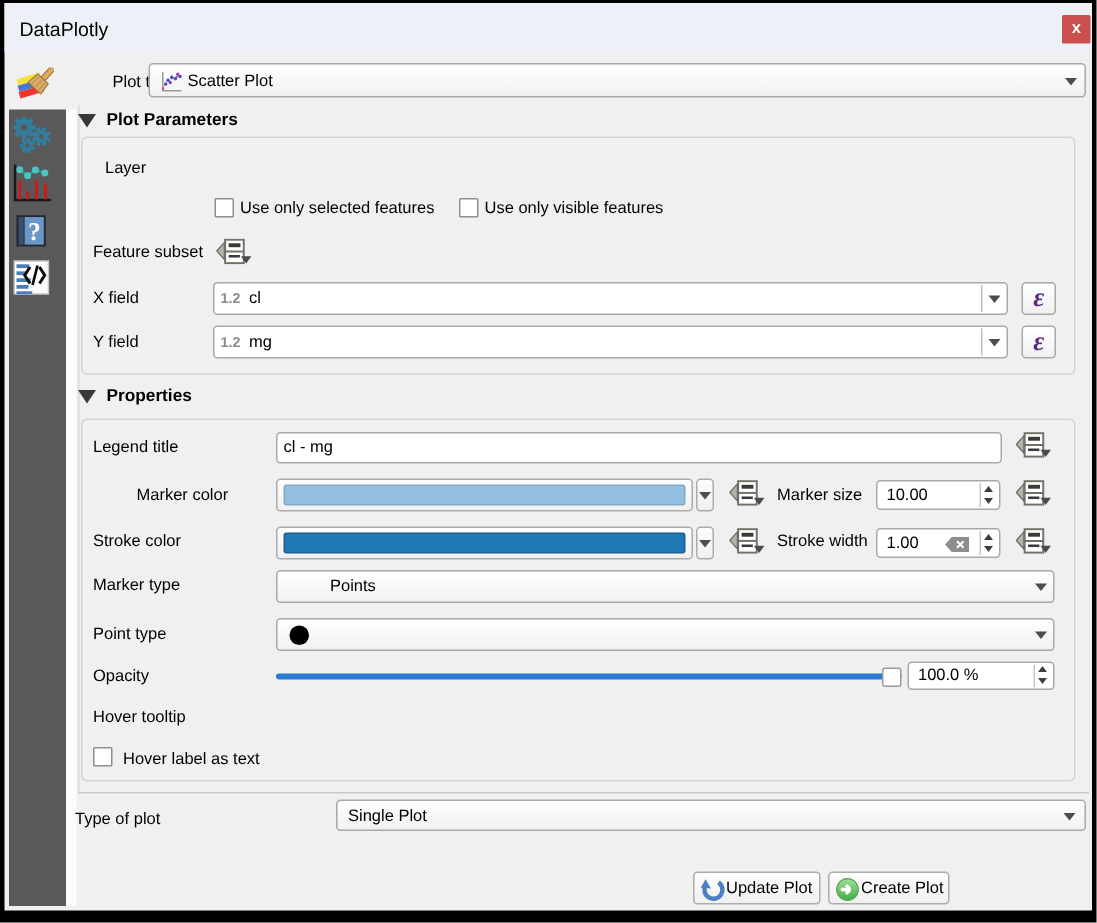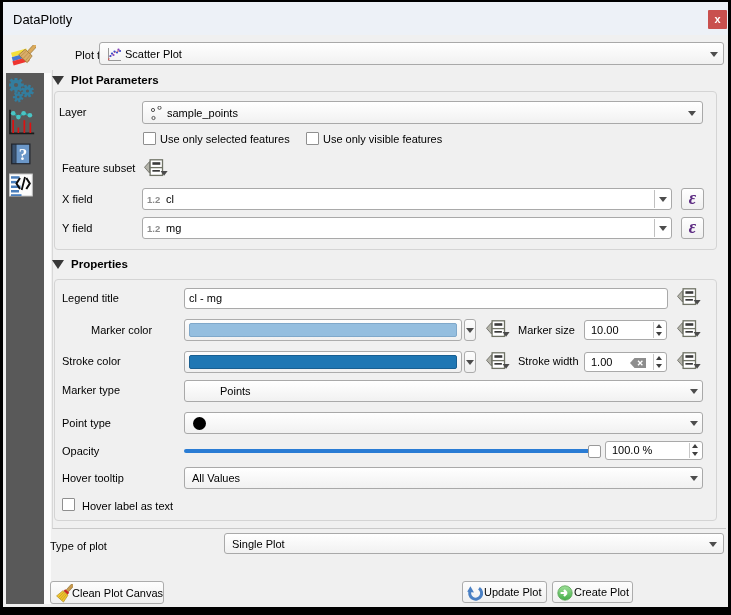--- a/index.html
+++ b/index.html
@@ -137,30 +137,21 @@
     <path d="M13.7 17 L17 4" stroke="#0c0c0c" stroke-width="1.8" fill="none"></path>
     <path d="M18.3 5 L21.8 10.5 L18.3 16" stroke="#0c0c0c" stroke-width="2" fill="none"></path>
   </svg>
 
   <div style="position:absolute;left:49px;top:68px;width:674px;height:459px;border-left:1px solid #d8d8d8;border-bottom:1px solid #c9c9c9;"></div>
 
   <div class="tri" style="left:49px;top:74px;"></div>
   <div class="hdr" style="left:68px;top:71px;">Plot Parameters</div>
   <div class="frame" style="left:51px;top:89px;width:663px;height:159px;"></div>
 
-  <div class="lbl" style="left:56px;top:103px;">Layer</div>
-  <div class="combo" style="left:139px;top:99px;width:561px;height:23px;">
-    <svg style="position:absolute;left:7px;top:4px" width="14" height="15" viewBox="0 0 14 15">
-      <circle cx="3" cy="4" r="1.6" fill="none" stroke="#555" stroke-width="1"></circle>
-      <circle cx="9.5" cy="1.8" r="1.6" fill="none" stroke="#555" stroke-width="1"></circle>
-      <circle cx="3.5" cy="12" r="1.6" fill="none" stroke="#555" stroke-width="1"></circle>
-    </svg>
-    <div class="ctext" style="left:24px;">sample_points</div>
-    <div class="arrow" style="left:545px;top:9px;"></div>
-  </div>
+  <div class="lbl" style="left:67px;top:103px;">Layer</div>
 
   <div class="cbx" style="left:140px;top:130px;"></div>
   <div class="lbl" style="left:157px;top:130px;">Use only selected features</div>
   <div class="cbx" style="left:303px;top:130px;"></div>
   <div class="lbl" style="left:320px;top:130px;">Use only visible features</div>
 
   <div class="lbl" style="left:59px;top:159px;">Feature subset</div>
   <svg class="ddi" style="position:absolute;left:141px;top:157px" width="24" height="18" viewBox="0 0 24 18">
       <polygon points="0.5,8.3 5.6,2.6 5.6,14" fill="#b3b3a9" stroke="#70706a" stroke-width="0.9"></polygon>
       <rect x="6.1" y="0.8" width="12.4" height="15.6" fill="#fff" stroke="#6f7265" stroke-width="1.3"></rect>
@@ -285,45 +276,30 @@
   <div style="position:absolute;left:181px;top:447px;width:417px;height:4px;background:#2a7cd4;border-radius:2px;"></div>
   <div style="position:absolute;left:585px;top:443px;width:13px;height:13px;background:#fff;border:1px solid #999;border-radius:2px;"></div>
   <div class="spin" style="left:602px;top:439px;width:98px;height:19px;">
     <span style="position:absolute;left:6px;top:2px;">100.0 %</span>
     <div style="position:absolute;left:83px;top:1px;width:1px;height:15px;background:#c8c8c8;"></div>
     <div style="position:absolute;left:86px;top:2px;width:0;height:0;border-left:3.5px solid transparent;border-right:3.5px solid transparent;border-bottom:4.5px solid #3f3f3f;"></div>
     <div style="position:absolute;left:86px;top:10px;width:0;height:0;border-left:3.5px solid transparent;border-right:3.5px solid transparent;border-top:4.5px solid #3f3f3f;"></div>
   </div>
 
   <div class="lbl" style="left:59px;top:469px;">Hover tooltip</div>
-  <div class="combo" style="left:181px;top:465px;width:519px;height:22px;">
-    <div class="ctext" style="left:7px;">All Values</div>
-    <div class="arrow" style="left:505px;top:8px;"></div>
-  </div>
 
   <div class="cbx" style="left:59px;top:496px;"></div>
   <div class="lbl" style="left:79px;top:497px;">Hover label as text</div>
 
   <div class="lbl" style="left:47px;top:537px;">Type of plot</div>
   <div class="combo" style="left:221px;top:531px;width:500px;height:21px;">
     <div class="ctext" style="left:7px;">Single Plot</div>
     <div class="arrow" style="left:484px;top:8px;"></div>
   </div>
 
-  <div class="btn" style="left:47px;top:579px;width:114px;height:23px;">
-    <svg style="position:absolute;left:5px;top:2px" width="17" height="19" viewBox="0 0 17 19">
-      <g transform="rotate(42 9 9)">
-        <rect x="7.8" y="-2.5" width="3" height="9" rx="0.8" fill="#c89a4e" stroke="#8f6f2f" stroke-width="0.6"></rect>
-        <rect x="6.6" y="6" width="5.4" height="2.6" fill="#cc2520"></rect>
-        <path d="M5.9 8.6 H12.7 L13.9 16.8 H4.7 Z" fill="#f0c52c" stroke="#a8861e" stroke-width="0.6"></path>
-        <path d="M7.6 9 L7.2 16.4 M9.3 9 V16.6 M11 9 L11.4 16.4" stroke="#c79c22" stroke-width="0.7"></path>
-      </g>
-    </svg>
-    <span style="position:absolute;left:21px;top:5px;">Clean Plot Canvas</span>
-  </div>
   <div class="btn" style="left:459px;top:579px;width:85px;height:22px;">
     <svg style="position:absolute;left:4px;top:3px" width="17" height="17" viewBox="0 0 17 17">
       <path d="M12 3.2 A6 6 0 1 1 3.4 5.2" stroke="#4a80c4" stroke-width="3" fill="none"></path>
       <polygon points="0.2,6.8 7,7.4 3.4,1.2" fill="#4a80c4"></polygon>
     </svg>
     <span style="position:absolute;left:21px;top:4px;">Update Plot</span>
   </div>
   <div class="btn" style="left:549px;top:579px;width:81px;height:22px;">
     <svg style="position:absolute;left:4px;top:3px" width="16" height="16" viewBox="0 0 16 16">
       <defs>

